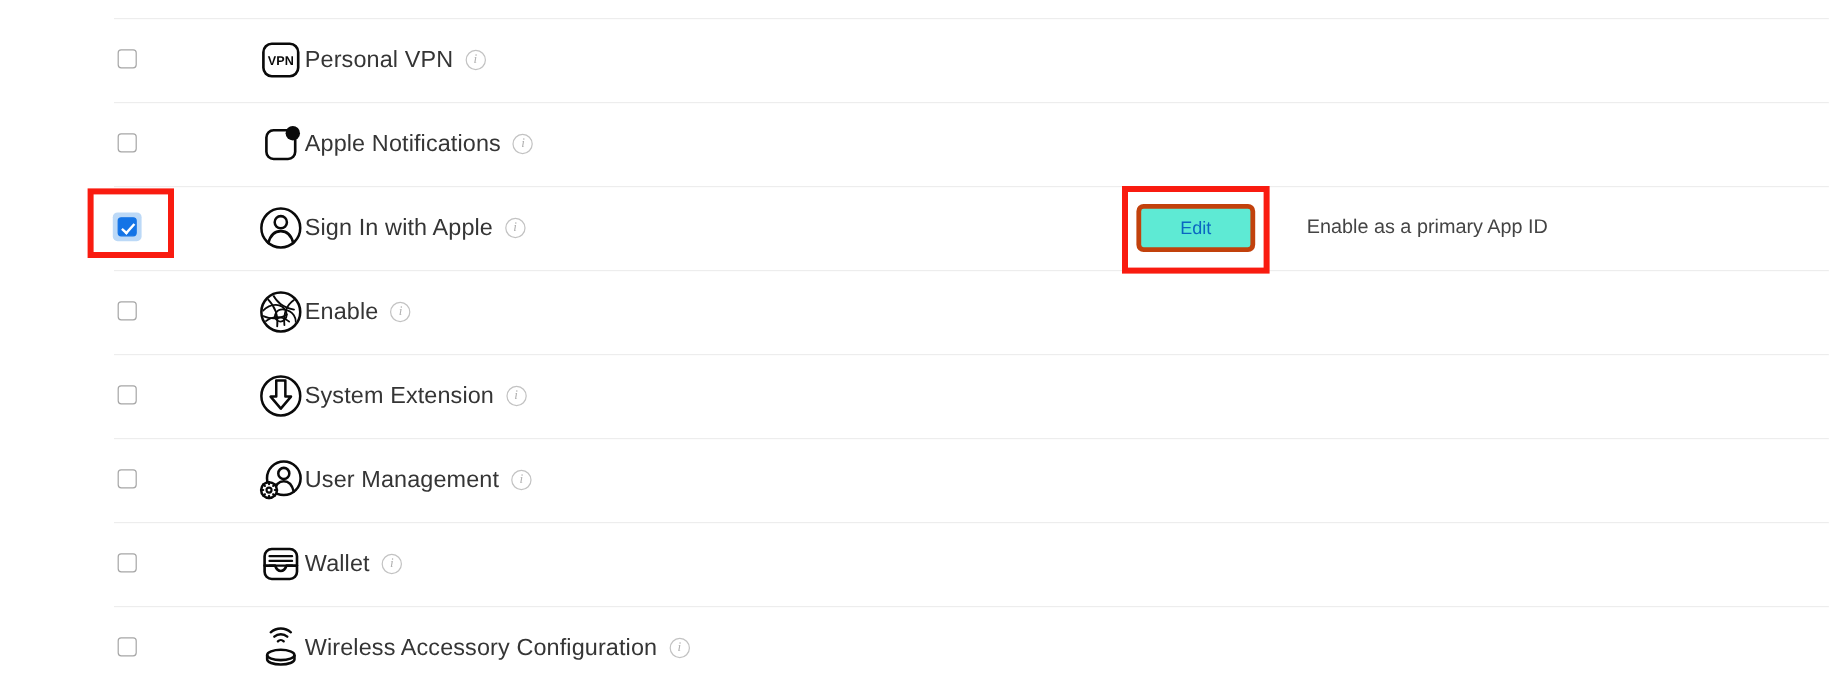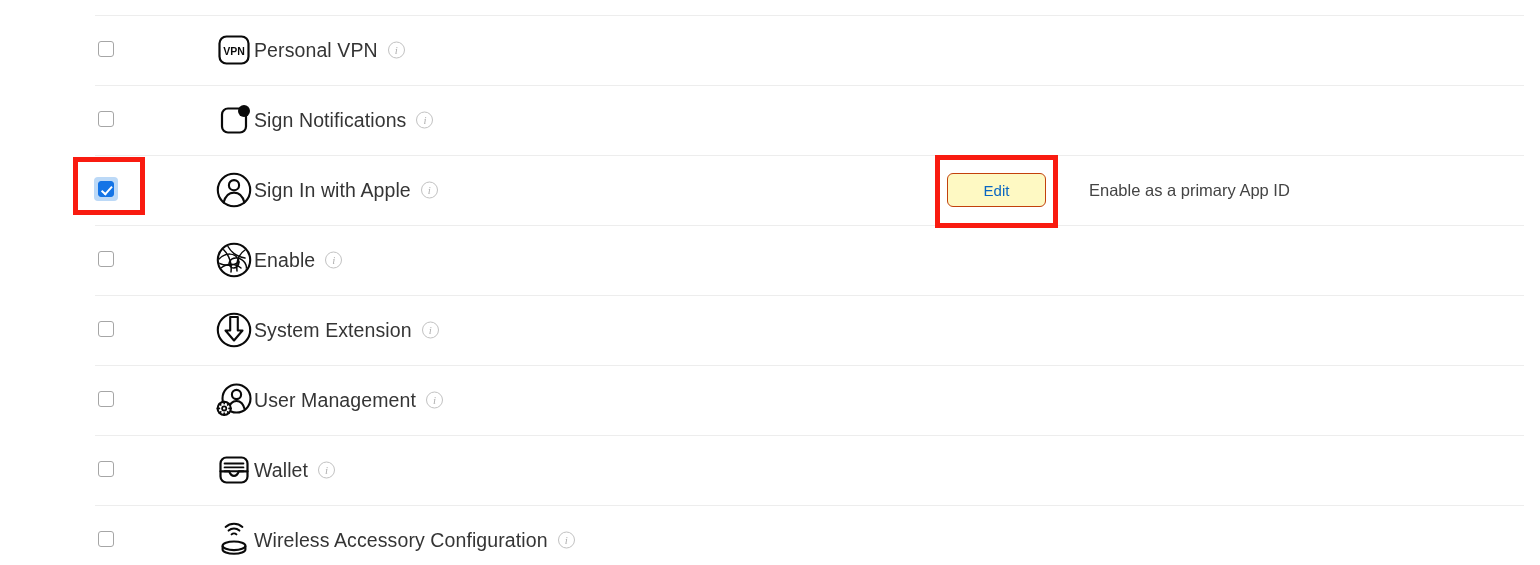--- a/index.html
+++ b/index.html
@@ -164,23 +164,23 @@
     position: absolute;
     left: 947px;
     top: 50%;
     transform: translateY(-50%);
     display: flex;
     align-items: center;
   }
   .edit-btn {
     width: 99px;
     height: 30px;
-    border: 1px solid #c2410c;
+    border: 4px solid #c2410c;
     border-radius: 6px;
-    background: #fef9c3;
+    background: #5eead4;
     color: #0a66c2;
     font-size: 15px;
     font-family: "Liberation Sans", sans-serif;
     cursor: pointer;
     padding: 16px;
     display: flex;
     align-items: center;
     justify-content: center;
   }
   .note-cell {
@@ -218,21 +218,21 @@
     <div class="cb-cell">
       <span class="cb"></span>
     </div>
     <div class="icon-cell">
       <svg width="36" height="36" viewBox="0 0 36 36">
         <path d="M24 6.5 H12 A6 6 0 0 0 6 12.5 V24.5 A6 6 0 0 0 12 30.5 H24 A6 6 0 0 0 30 24.5 V12.5" fill="none" stroke="#0a0a0a" stroke-width="2.2" stroke-linecap="round"></path>
         <circle cx="28" cy="9" r="6" fill="#0a0a0a"></circle>
       </svg>
     </div>
     <div class="label-cell">
-      <span class="cap-name">Sign Notifications</span>
+      <span class="cap-name">Apple Notifications</span>
       <span class="info-icon">i</span>
     </div>
   </div>
 
   <div class="cap-row" style="top:155px">
     <div class="cb-cell">
       <span class="cb-focus">
         <span class="cb checked"></span>
       </span>
     </div>

